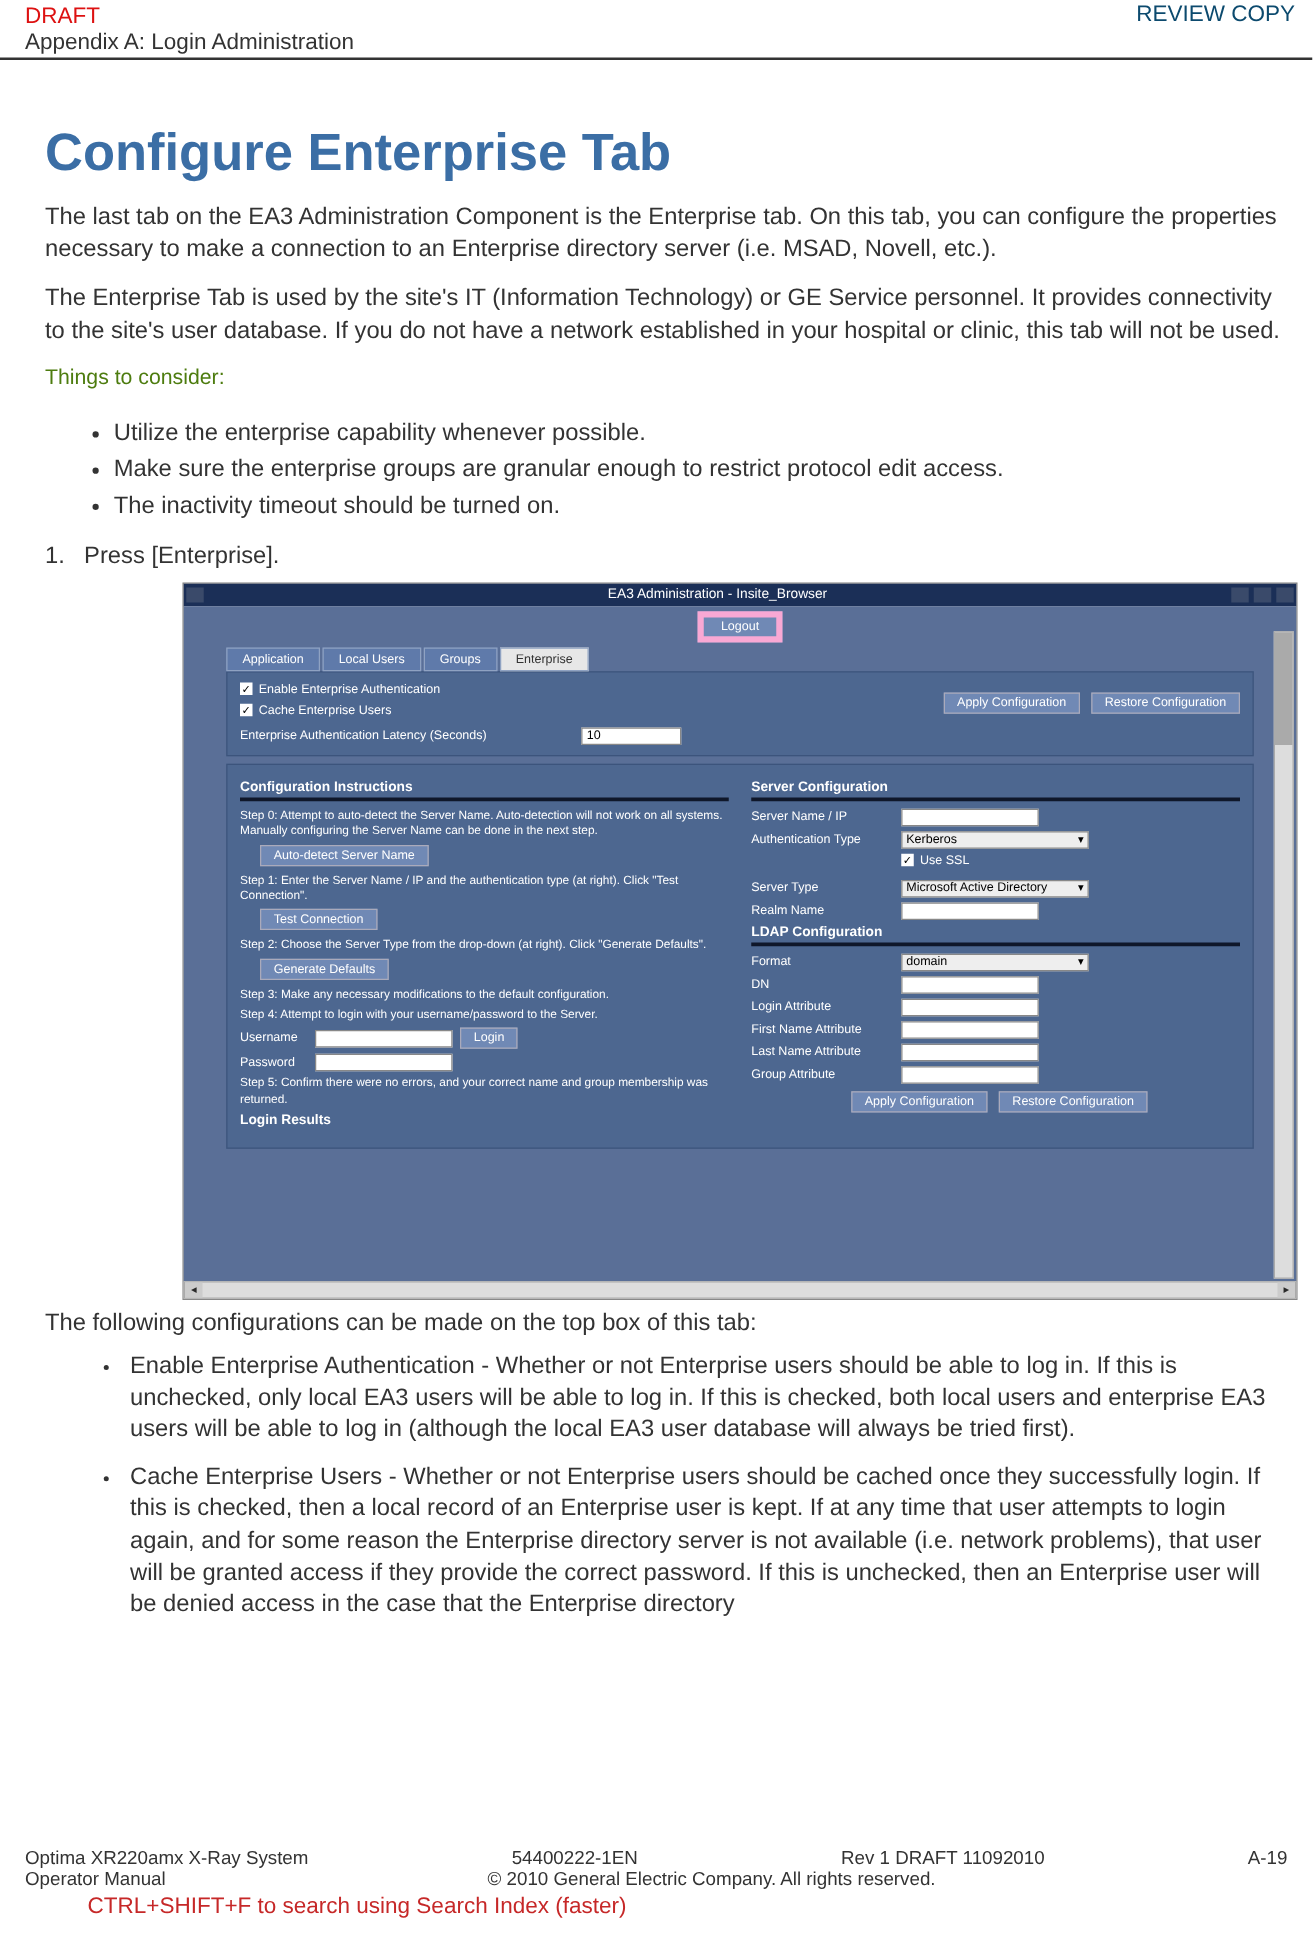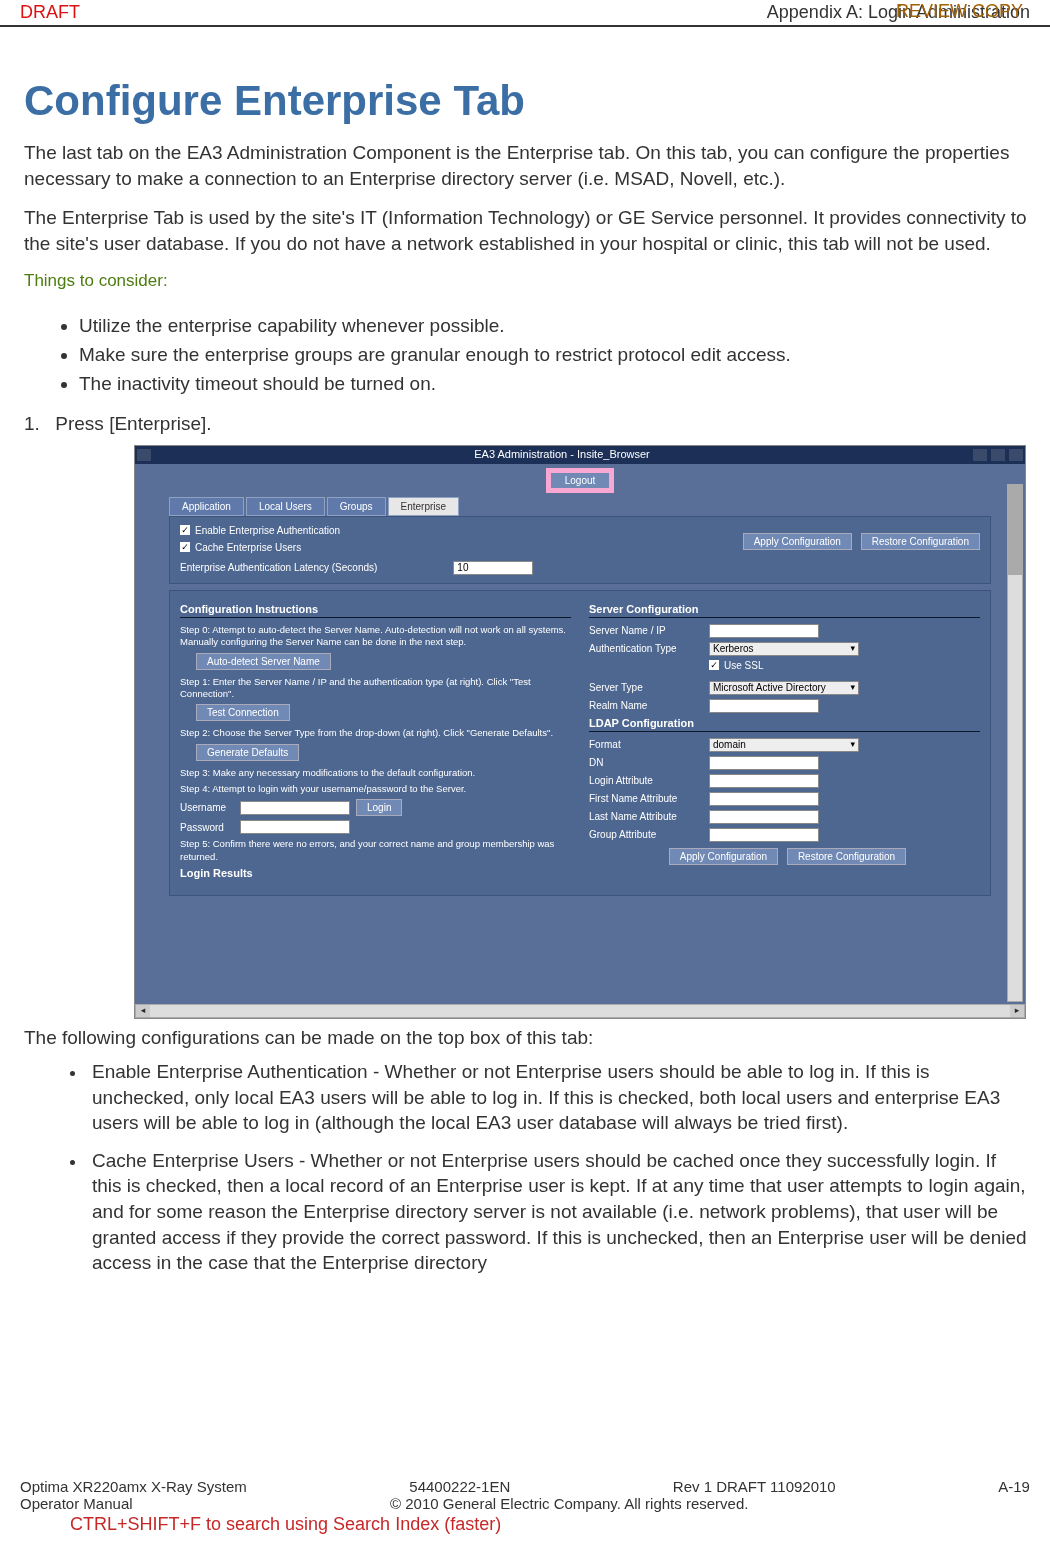--- a/index.html
+++ b/index.html
@@ -10,25 +10,26 @@
     color: #2a2a2a;
     position: relative;
     background: #fff;
   }
   .page-header {
     border-bottom: 2px solid #333;
     padding: 2px 20px 2px 20px;
     display: flex;
     justify-content: space-between;
     font-size: 18px;
+    flex-direction: column;
   }
   .draft-over { color: #d11; font-weight: 500; }
   .appendixtitle { color: #333; position: relative;}
-  .review-copy { color:#a16207; position: absolute; right: 27px; top:1px; font-weight:500;}
-  .content { padding: 20px 20px 10px 24px; }
+  .review-copy { color:#0c4a6e; position: absolute; right: 14px; top:1px; font-weight:500;}
+  .content { padding: 20px 20px 10px 36px; }
   h1.title {
     color: #3b6ea5;
     font-size: 42px;
     font-weight: 700;
     margin: 30px 0 15px 0;
   }
   p.body { font-size: 19px; line-height: 1.35; margin-bottom: 14px; color:#333;}
   .subhead { font-size: 17px; margin-bottom:20px; color:#4d7c0f;}
   ul.bullets { margin: 2px 0 14px 55px; }
   ul.bullets li { font-size: 19px; line-height: 1.55; color:#333; }
@@ -53,21 +54,21 @@
   .toprow { display:flex; align-items:center; justify-content:space-between; }
   .chk { display:flex; align-items:center; gap:5px; margin-bottom:6px;}
   .chk .box { width:10px; height:10px; background:#fff; display:flex; align-items:center; justify-content:center; color:#000; font-size:9px;}
   .tbtn2 { background:#7089b5; border:1px solid #aab; color:#fff; padding:2px 10px; font-size:10px; display:inline-block; margin-left:6px;}
   .midrow { display:flex; align-items:center; gap:8px; margin-top:2px;}
   .tinput { background:#fff; border:1px solid #888; height:14px; width:110px; font-size:10px; color:#000; padding:0 3px;}
   .tselect { background:#eee; border:1px solid #888; height:14px; width:150px; font-size:10px; color:#000; padding:0 3px; position:relative;}
   .tselect::after{ content:"▾"; position:absolute; right:3px; top:0; font-size:9px;}
   .twocol { display:flex; gap:18px; }
   .col { flex:1;}
-  .sec-h { font-weight:700; font-size:11px; border-bottom:1px solid #0f172a; padding-bottom:2px; margin:4px 0 6px 0;}
+  .sec-h { font-weight:700; font-size:11px; border-bottom:3px solid #0f172a; padding-bottom:2px; margin:4px 0 6px 0;}
   .stepline { font-size:9.5px; line-height:1.3; margin-bottom:4px;}
   .btnline { margin:4px 0 6px 10px;}
   .frow { display:flex; align-items:center; margin-bottom:4px; }
   .flabel { width:120px; font-size:10px;}
   .scroll { position:absolute; right:2px; top:20px; bottom:2px; width:16px; background:#ddd; border:1px solid #aaa;}
   .scroll .thumb{ position:absolute; top:0; left:0; right:0; height:90px; background:#aaa;}
   .hscroll{ height:14px; background:#ddd; border:1px solid #aaa; margin:0 0 0 0; position:relative; bottom:0;}
   .hscroll .l,.hscroll .r{position:absolute; top:0; width:14px; height:12px; background:#ccc; font-size:9px; text-align:center;}
   .hscroll .l{left:0;} .hscroll .r{right:0;}
 

